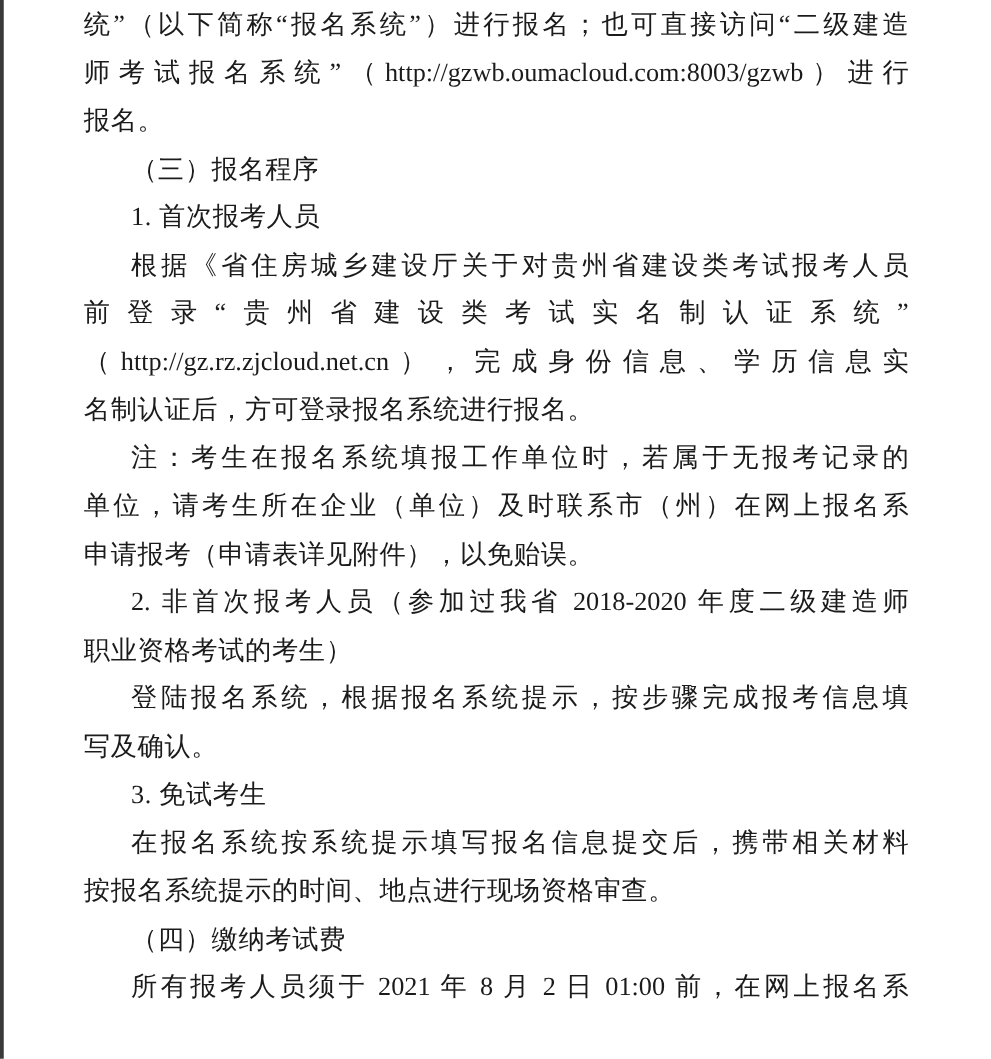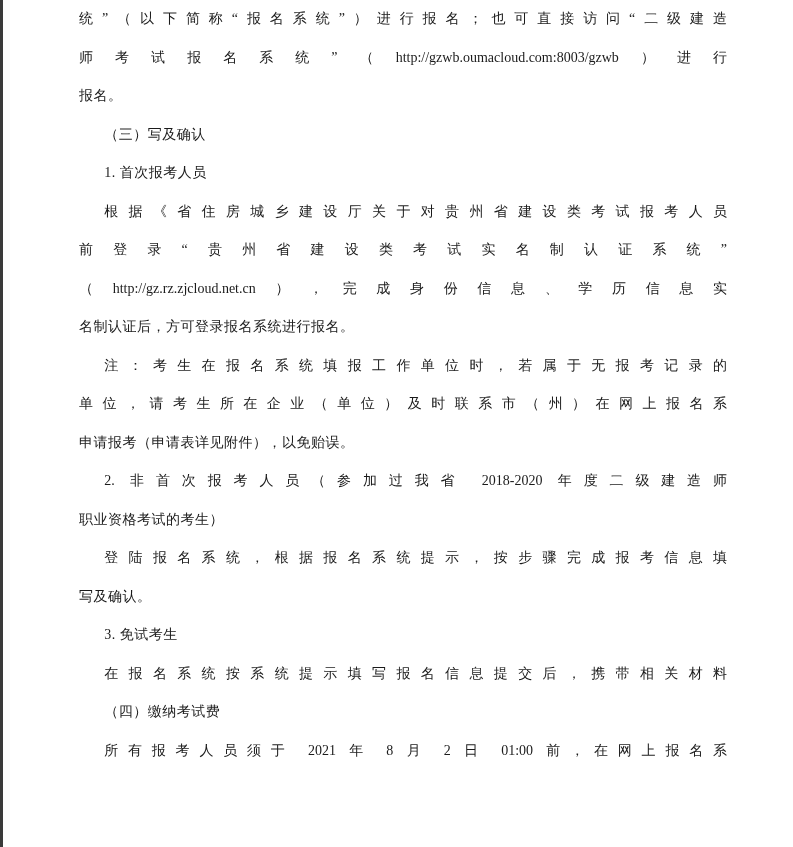--- a/index.html
+++ b/index.html
@@ -26,25 +26,24 @@
   .document-body {
     position: absolute;
     left: 67px;
     top: 0;
     width: 660px;
     height: 847px;
   }
   .line {
     height: 38.5px;
     line-height: 38.5px;
-    font-size: 14px;
+    font-size: 21px;
     white-space: normal;
     text-align: left;
     letter-spacing: 0.5px;
-    margin-left: 12px;
   }
   .line.bold {
     font-weight: 400;
   }
   .line.indent {
     text-indent: 1.8em;
   }
   .line.justify {
     text-align: justify;
     text-align-last: justify;
@@ -53,30 +52,31 @@
   }
 </style>
 </head>
 <body style="background: rgb(255, 255, 255); color: rgb(27, 27, 27);">
 
 <div class="page-edge-line" style="background: rgb(58, 58, 58);"></div>
 <div class="document-body">
     <div class="line justify">统”（以下简称“报名系统”）进行报名；也可直接访问“二级建造</div>
     <div class="line justify">师考试报名系统”（http://gzwb.oumacloud.com:8003/gzwb）进行</div>
     <div class="line">报名。</div>
-    <div class="line indent">（三）写及确认</div>
+    <div class="line indent">（三）报名程序</div>
     <div class="line bold indent">1. 首次报考人员</div>
     <div class="line indent justify">根据《省住房城乡建设厅关于对贵州省建设类考试报考人员</div>
     <div class="line justify">前登录“贵州省建设类考试实名制认证系统”</div>
     <div class="line justify">（http://gz.rz.zjcloud.net.cn），完成身份信息、学历信息实</div>
     <div class="line">名制认证后，方可登录报名系统进行报名。</div>
     <div class="line bold indent justify">注：考生在报名系统填报工作单位时，若属于无报考记录的</div>
     <div class="line bold justify">单位，请考生所在企业（单位）及时联系市（州）在网上报名系</div>
     <div class="line bold">申请报考（申请表详见附件），以免贻误。</div>
     <div class="line bold indent justify">2. 非首次报考人员（参加过我省 2018-2020 年度二级建造师</div>
     <div class="line bold">职业资格考试的考生）</div>
     <div class="line indent justify">登陆报名系统，根据报名系统提示，按步骤完成报考信息填</div>
     <div class="line">写及确认。</div>
     <div class="line bold indent">3. 免试考生</div>
     <div class="line indent justify">在报名系统按系统提示填写报名信息提交后，携带相关材料</div>
+    <div class="line">按报名系统提示的时间、地点进行现场资格审查。</div>
     <div class="line indent">（四）缴纳考试费</div>
     <div class="line indent justify">所有报考人员须于 2021 年 8 月 2 日 01:00 前，在网上报名系</div>
   </div>
 
 </body></html>

